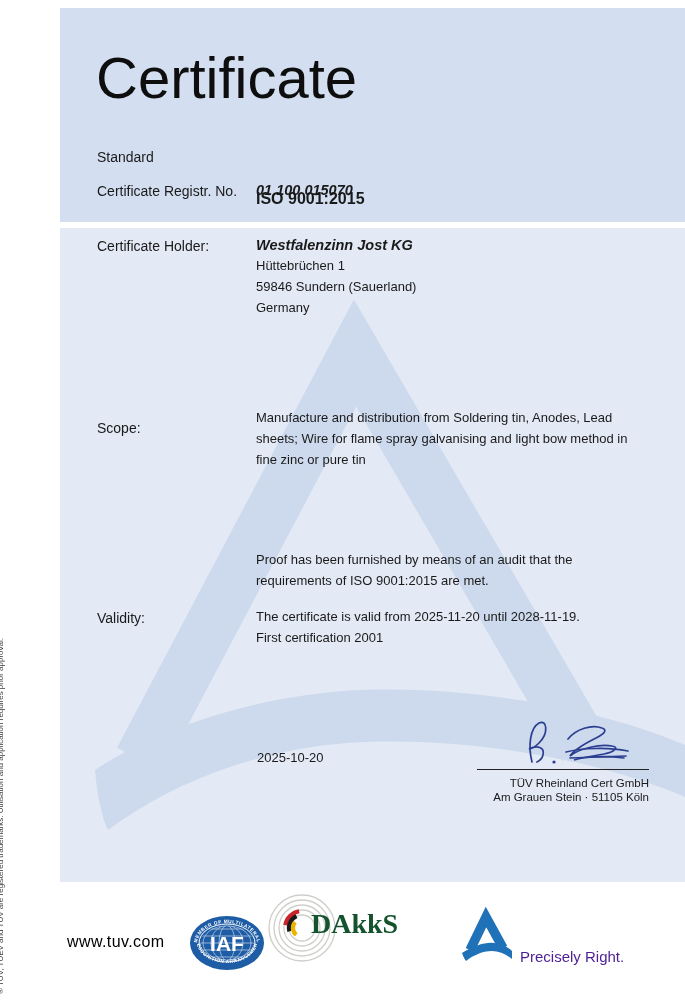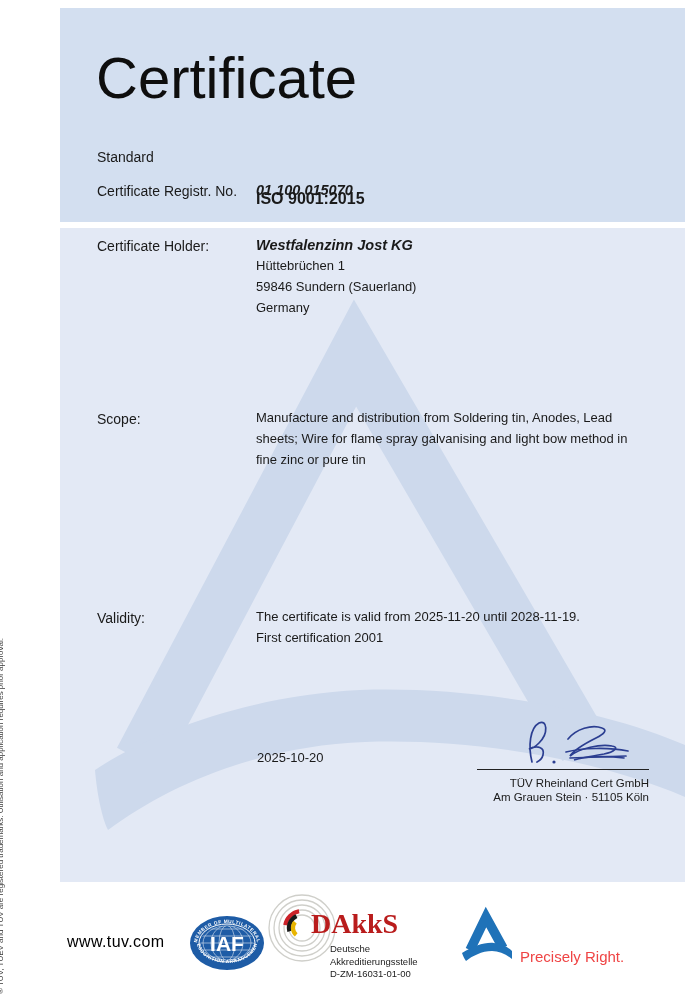--- a/index.html
+++ b/index.html
@@ -13,26 +13,26 @@
   .lbl{font-size:14px;color:#1a1a1a;}
   .val-b{font-size:16px;font-weight:bold;}
   .val-b2{font-size:14.5px;font-weight:bold;font-style:italic;}
   .body{font-size:13px;line-height:21px;}
   .ml{white-space:pre-line;}
   .sig-line{border-top:1.2px solid #222;}
   .issuer{font-size:11.5px;line-height:14px;text-align:right;}
   .side-note{font-size:8px;color:#3a3a3a;white-space:nowrap;
              transform:rotate(-90deg);transform-origin:0 100%;}
   .website{font-size:16px;letter-spacing:.4px;color:#000;text-decoration:none;}
-  .dakks-word{font-family:"Liberation Serif",serif;font-weight:600;font-size:28px;color:#b91c1c;}
+  .dakks-word{font-family:"Liberation Serif",serif;font-weight:600;font-size:28px;color:#14532d;}
   .dakks-sub{font-size:9.5px;line-height:12.5px;color:#222;}
   .brand{font-size:21px;color:#111;letter-spacing:-0.3px;white-space:nowrap;}
   .brand b{font-weight:bold;}
   .brand sup{font-size:9px;}
-  .tagline{font-size:15px;color:#ef4444;}
+  .tagline{font-size:15px;color:#4c1d95;}
 </style>
 </head>
 <body>
 
 <div class="page">
 
   <div class="panel-top"></div>
   <div class="panel-main">
 
     <svg class="wm" width="625" height="654" viewBox="0 0 625 654" aria-hidden="true">
@@ -50,25 +50,27 @@
 
   <div class="abs lbl" style="left:97px;top:183px;">Certificate Registr. No.</div>
   <div class="abs val-b2" style="left:256px;top:182px;">01 100 015070</div>
 
   <div class="abs lbl" style="left:97px;top:238px;">Certificate Holder:</div>
   <div class="abs val-b2" style="left:256px;top:237px;">Westfalenzinn Jost KG</div>
   <div class="abs body ml" style="left:256px;top:255px;width:400px;">Hüttebrüchen 1
 59846 Sundern (Sauerland)
 Germany</div>
 
-  <div class="abs lbl" style="left:97px;top:411px;">Scope:</div>
+  <div class="abs lbl" style="left:97px;top:420px;">Scope:</div>
   <div class="abs body ml" style="left:256px;top:407px;width:410px;">Manufacture and distribution from Soldering tin, Anodes, Lead
 sheets; Wire for flame spray galvanising and light bow method in
 fine zinc or pure tin</div>
 
+  <div class="abs body ml" style="left:256px;top:549px;width:410px;">Proof has been furnished by means of an audit that the
+requirements of ISO 9001:2015 are met.</div>
 
   <div class="abs lbl" style="left:97px;top:610px;">Validity:</div>
   <div class="abs body ml" style="left:256px;top:606px;width:410px;">The certificate is valid from 2025-11-20 until 2028-11-19.
 First certification 2001</div>
 
   <div class="abs body" style="left:257px;top:747px;">2025-10-20</div>
 
   <svg class="abs" style="left:522px;top:716px;" width="118" height="54" viewBox="0 0 118 54" aria-hidden="true">
     <g fill="none" stroke="#2b3e91" stroke-width="1.7" stroke-linecap="round">
       <path d="M10 46 C6 30 8 12 17 7 C25 3 27 17 17 27 C13 31 9 33 7 33 C15 29 23 31 21 39 C20 43 17 45 15 46"></path>
@@ -124,25 +126,20 @@
       <circle cx="40" cy="38" r="28"></circle>
       <circle cx="40" cy="38" r="33"></circle>
     </g>
     <g fill="none" stroke-linecap="butt">
       <path d="M 37.1 21.3 A 17 17 0 0 0 23.3 35.1" stroke="#cc2229" stroke-width="4.2"></path>
       <path d="M 34.5 26.2 A 13 13 0 0 0 27.4 41.4" stroke="#1a1a1a" stroke-width="4.2"></path>
       <path d="M 33.1 32.2 A 9 9 0 0 0 34.2 44.9" stroke="#e8b400" stroke-width="4.2"></path>
     </g>
   </svg>
   <div class="abs dakks-word" style="left:311px;top:908px;">DAkkS</div>
-  <div class="abs dakks-sub" style="left:330px;top:943px;">
-    <div>Deutsche</div>
-    <div>Akkreditierungsstelle</div>
-    <div>D-ZM-16031-01-00</div>
-  </div>
 
   <svg class="abs" style="left:459px;top:903px;" width="54" height="60" viewBox="0 0 54 60" aria-hidden="true">
     <path d="M11 47 L27 14 L44 45" fill="none" stroke="#1f72b8" stroke-width="9.5" stroke-miterlimit="12"></path>
     <path d="M3 50 C14 43 26 39 35 40 C43 41 49 44 53 48 L53 56 C47 51 40 48 33 48 C23 48 13 53 7 58 C5 55 4 53 3 50 Z" fill="#1f72b8"></path>
   </svg>
   <div class="abs tagline" style="left:520px;top:948px;">Precisely Right.</div>
 
 </div>
 
 </body></html>

